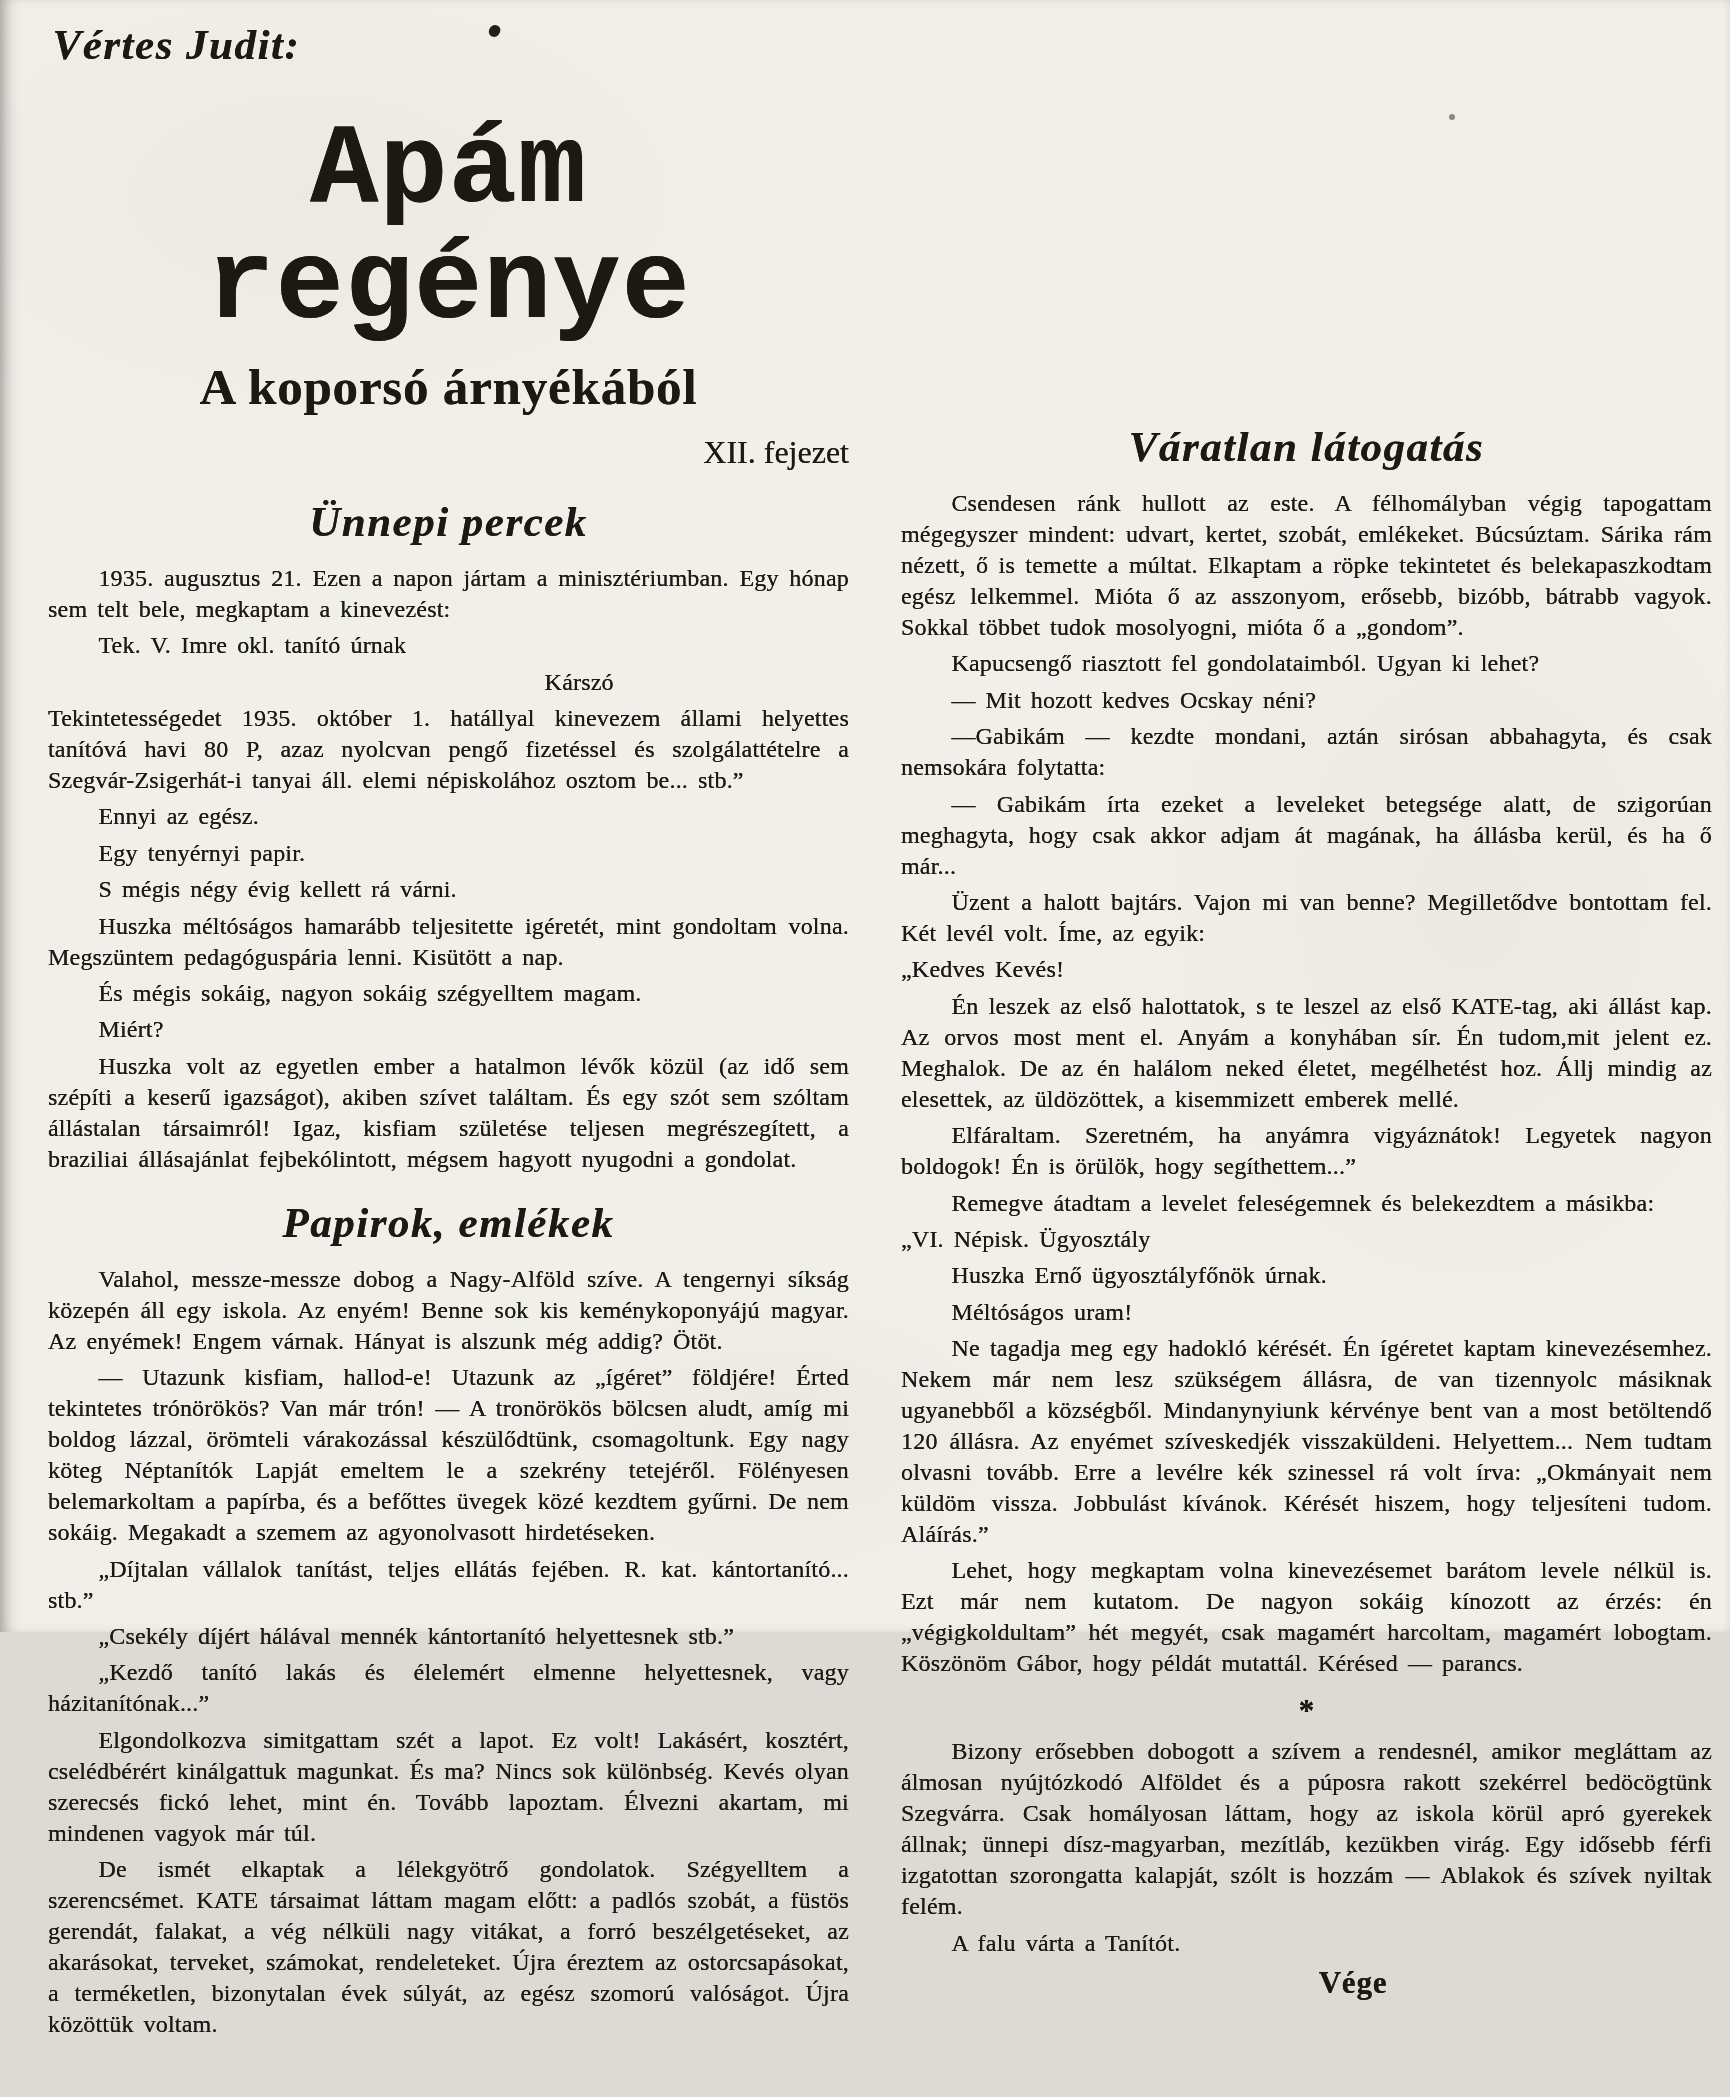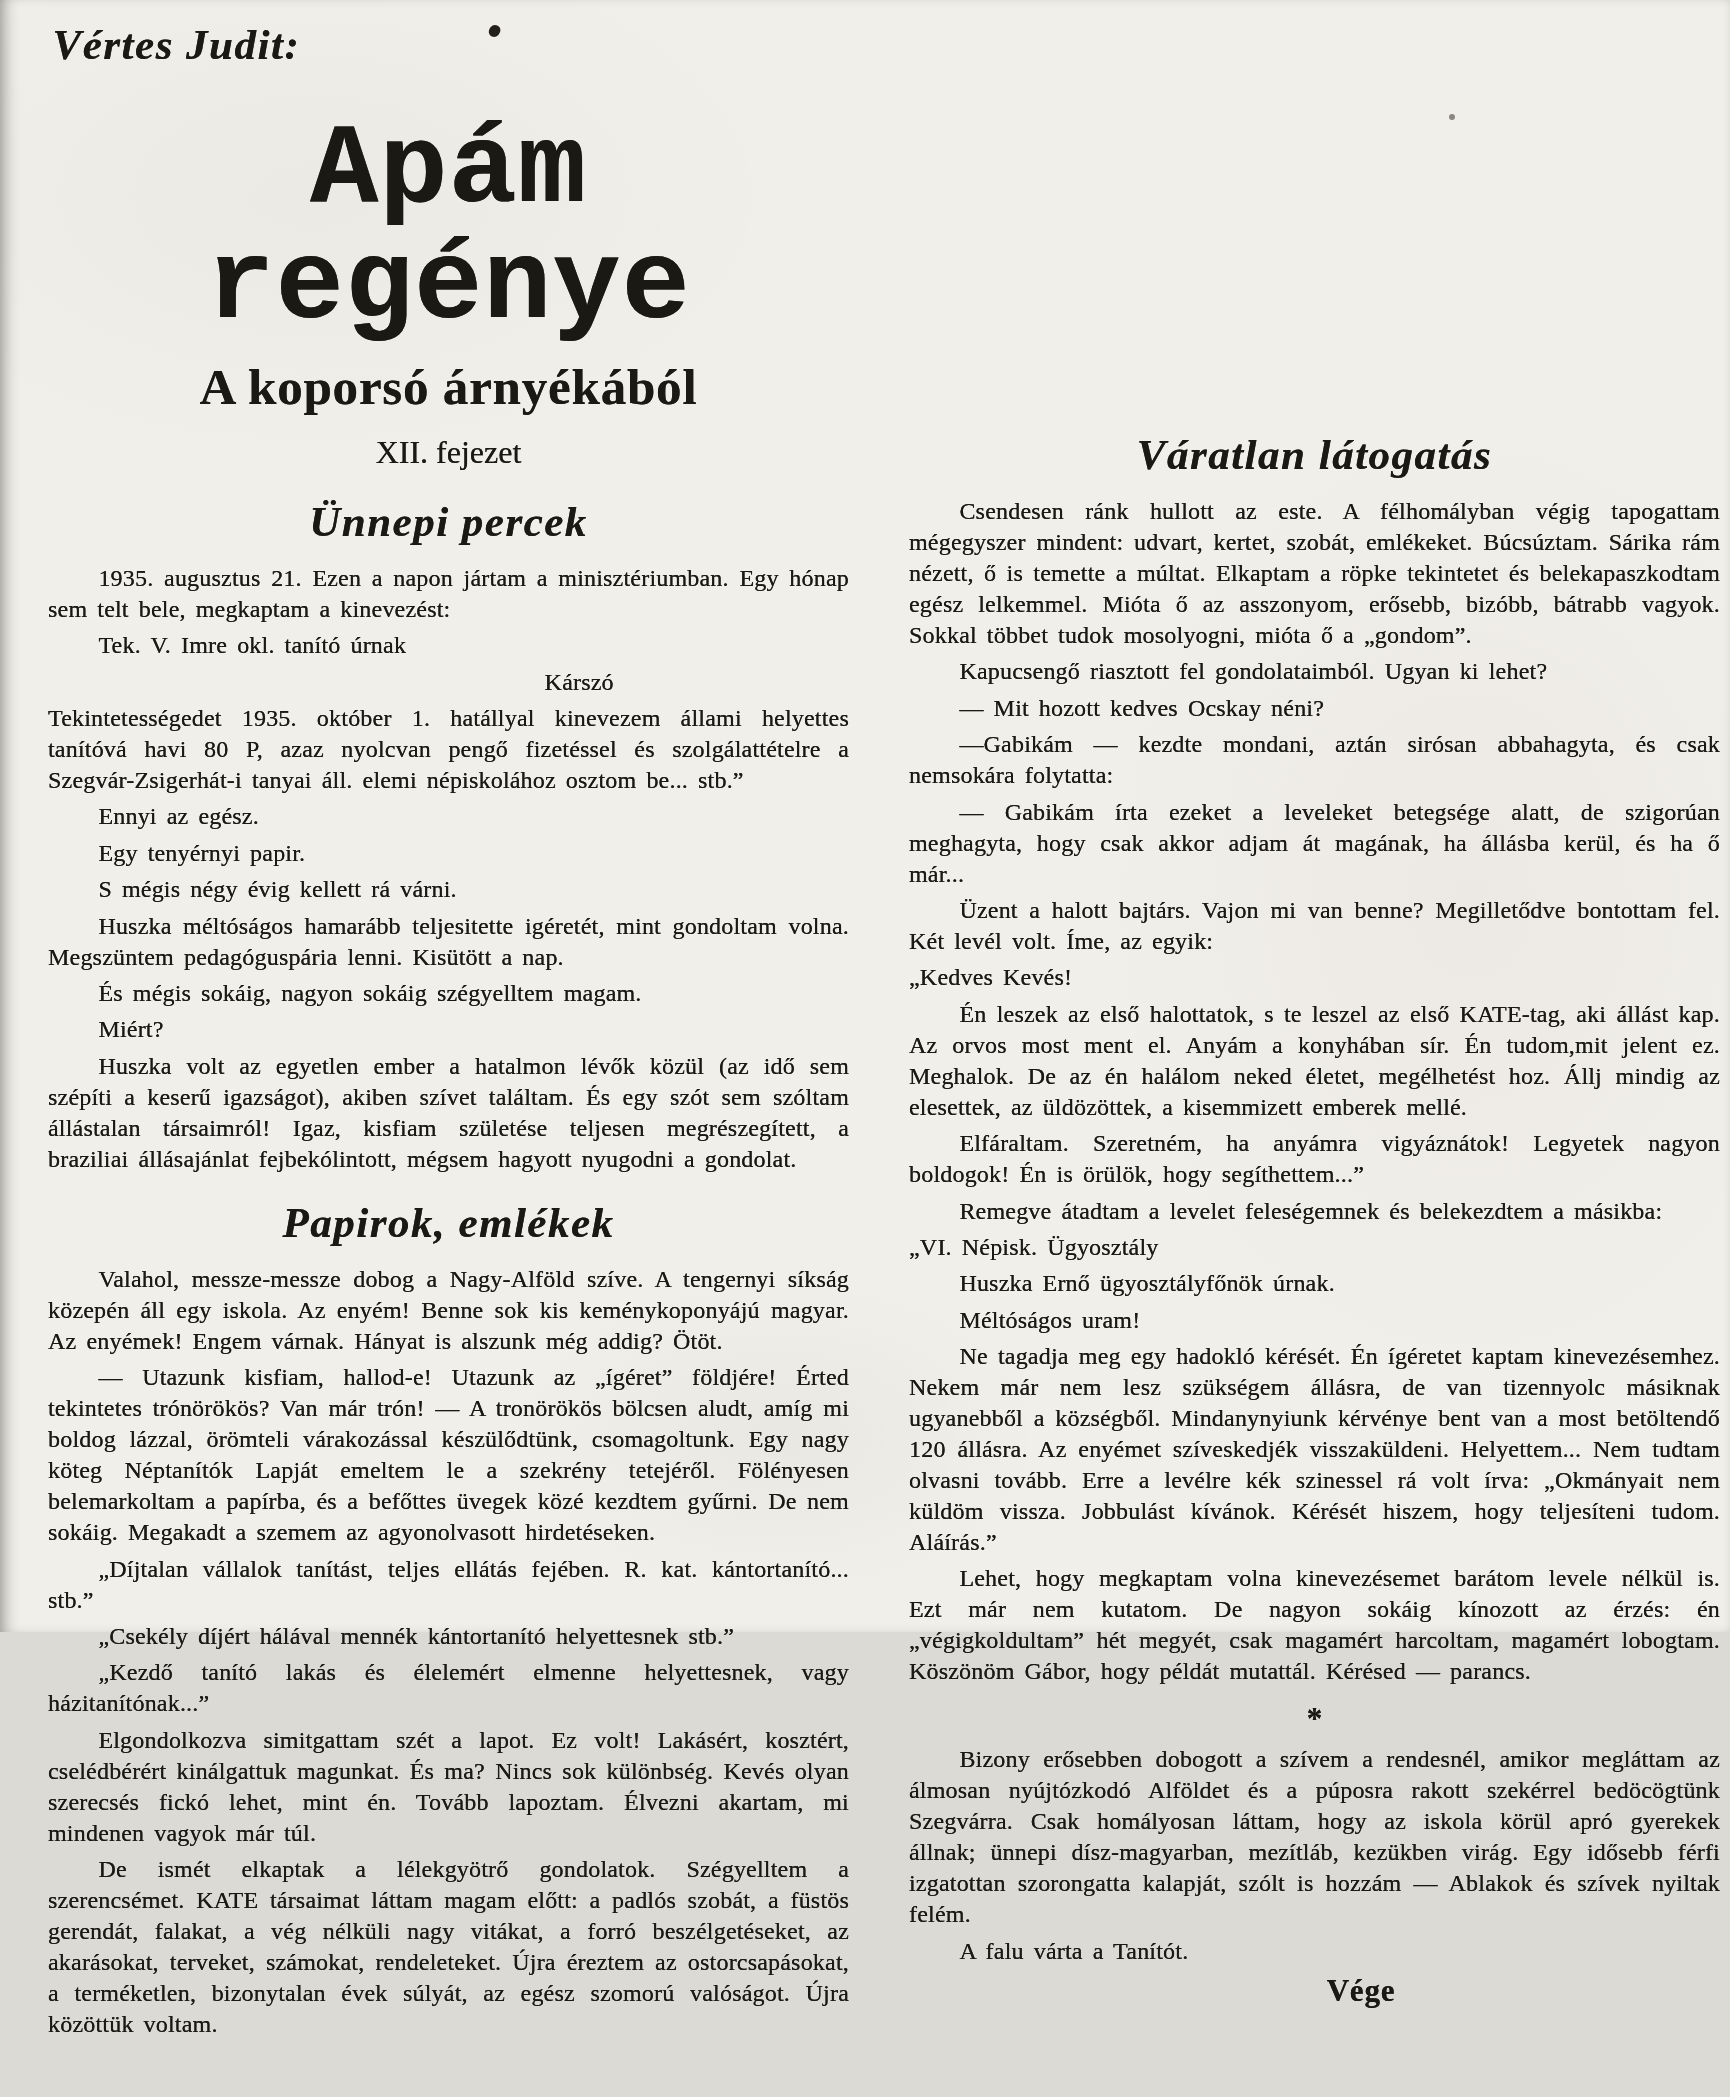--- a/index.html
+++ b/index.html
@@ -19,21 +19,21 @@
       #f1efe9;
     box-shadow: inset 12.3px 0 17px -10.7px rgba(0,0,0,0.45), inset -4.6px 0 10.7px -7.7px rgba(0,0,0,0.18);
     color:#1b1914;
   }
   .ink{ text-shadow:0 0 0.5px rgba(27,25,20,0.75), 0.2px 0.3px 0 rgba(27,25,20,0.35); }
 
   .col-left{
     position:absolute; left:48px; top:0; width:801px;
   }
   .col-right{
-    position:absolute; left:901px; top:16px; width:811px;margin-left:8px;
+    position:absolute; left:901px; top:8px; width:811px;
   }
 
   .byline{
     margin:20px 0 0 4.6px;
     font-size:43px; font-weight:bold; font-style:italic;
     letter-spacing:1.5px;
   }
   .title{
     margin:44px 0 0 0;
     text-align:center;
@@ -42,21 +42,21 @@
     letter-spacing:0.8px;
   }
   .subtitle{
     margin:12px 0 0 0;
     text-align:center;
     font-size:51px; font-weight:bold;
     letter-spacing:0.8px;
   }
   .chapter{
     margin:18.4px 0 0 0;
-    text-align:center;
+    text-align:right;
     font-size:32px;
   }
   .section-heading{
     margin:23px 0 17px 0;
     text-align:center;
     font-size:43px; font-weight:bold; font-style:italic;
     letter-spacing:1.5px;
   }
   .col-right .section-heading{ margin-top:414px; }
 

